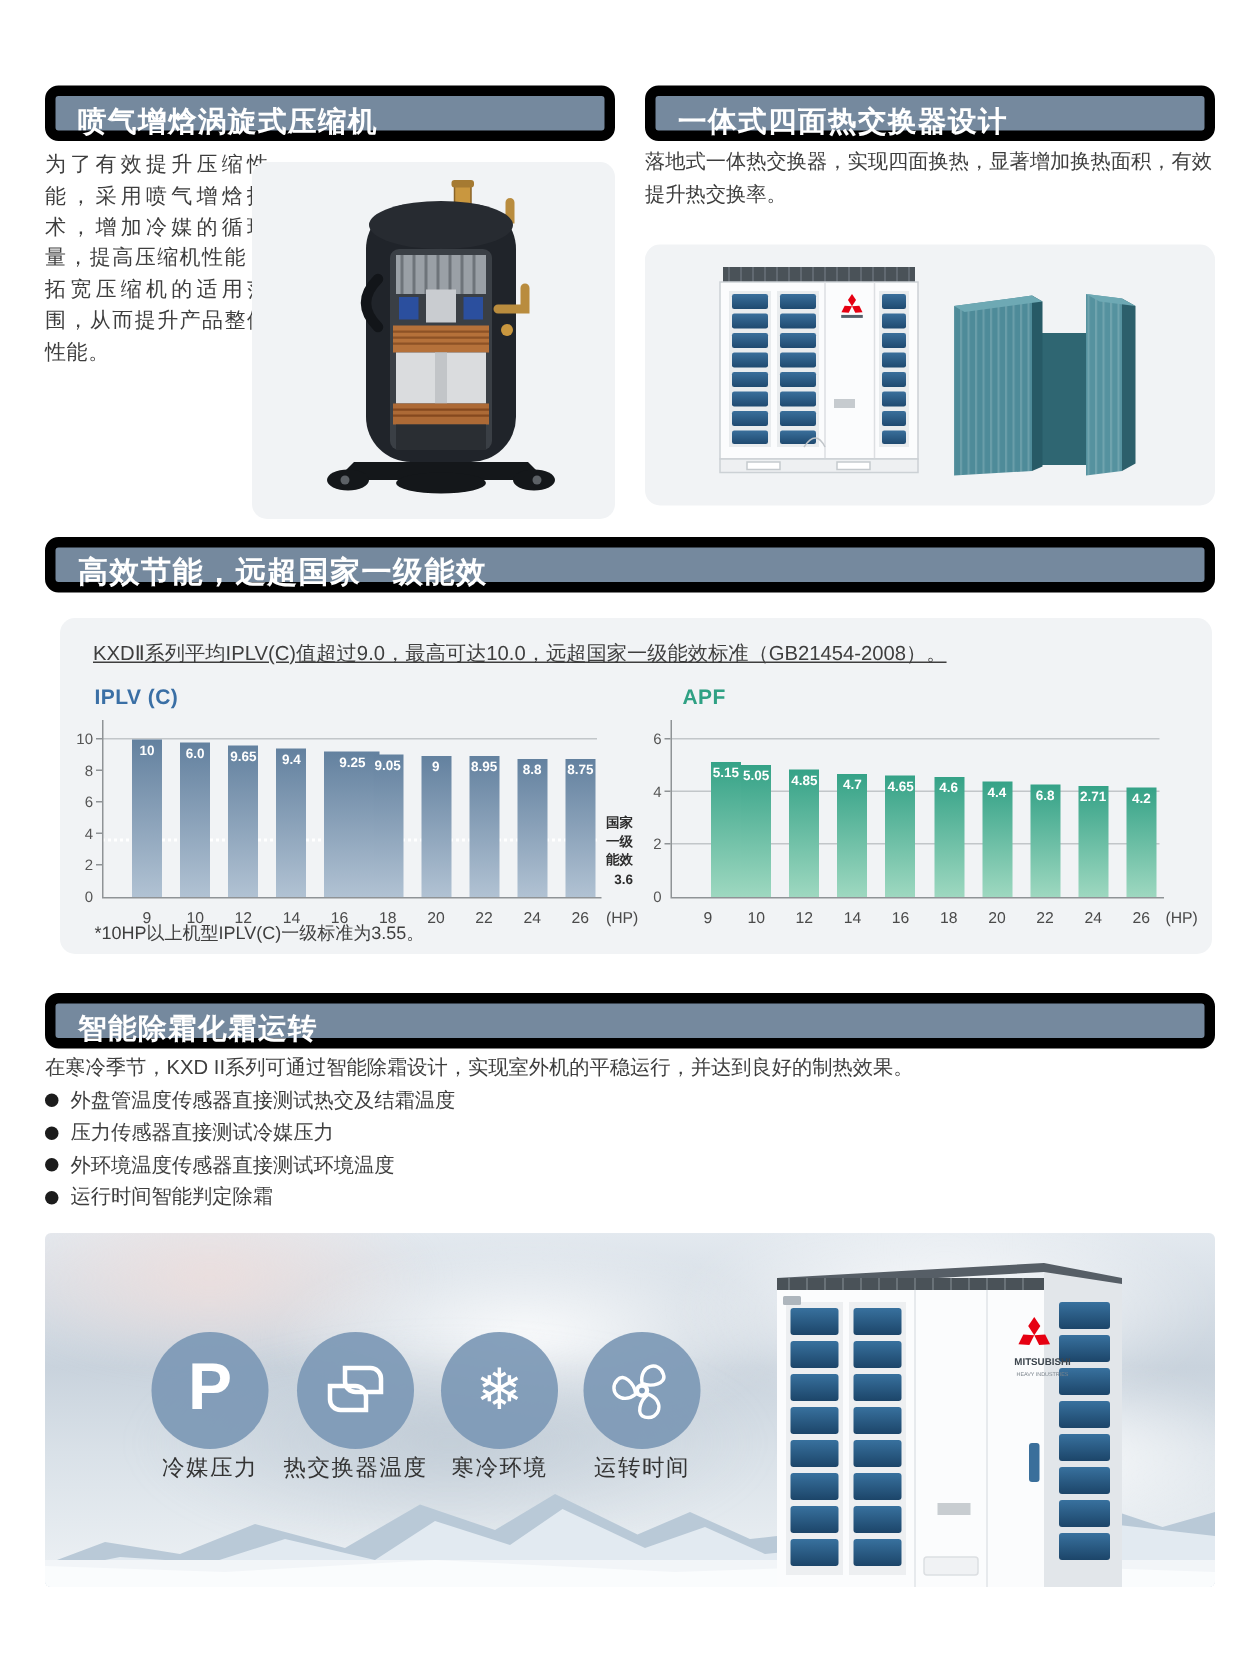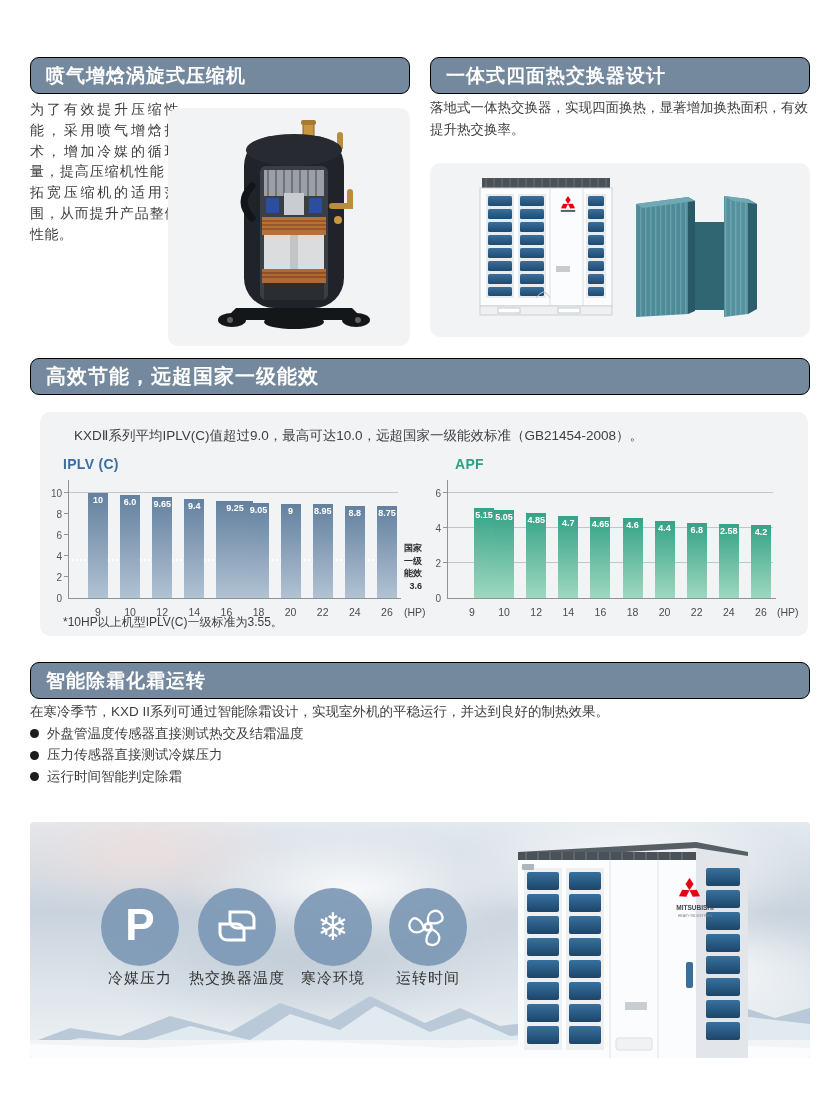--- a/index.html
+++ b/index.html
@@ -4,21 +4,21 @@
 <style>
   html,body{margin:0;padding:0;}
   body{
     width:840px;height:1118px;position:relative;background:#ffffff;
     font-family:"Liberation Sans",sans-serif;overflow:hidden;
   }
   .abs{position:absolute;}
   
   .hdr{
     position:absolute;height:37px;box-sizing:border-box;
-    background:#75899e;border:1px solid #000000;border-radius:9px;
+    background:#75899e;border:7px solid #000000;border-radius:9px;
     color:#fff;font-weight:bold;font-size:19px;line-height:35px;
     padding-left:15px;letter-spacing:1px;
   }
   .panel{position:absolute;background:#f1f3f5;border-radius:10px;}
   .body-text{position:absolute;color:#3e3e3e;font-size:13.5px;line-height:22px;}
   .jtext{font-size:14px;line-height:20.8px;text-align:justify;letter-spacing:0.4px;}
   
   .chart-title{position:absolute;font-weight:bold;font-size:14px;letter-spacing:0.3px;}
   .plot{position:absolute;height:105px;}
   .grid{position:absolute;left:0;right:0;height:1px;background:#c2c6c9;}
@@ -177,21 +177,21 @@
       <polygon points="308,29 317,34 317,139 308,144" fill="#2c5f6b"></polygon>
       <polygon points="284,26 308,29 317,34 293,31" fill="#6ea9b4"></polygon>
     </g>
   </svg>
 </div>
 
 <div class="hdr" style="left:30px;top:358px;width:780px;font-size:20px;">高效节能，远超国家一级能效</div>
 
 <div class="panel" style="left:40px;top:412px;width:768px;height:224px;"></div>
 
-<div class="body-text" style="left:74px;top:425px;width:730px;">KXDⅡ系列平均IPLV(C)值超过9.0，最高可达10.0，远超国家一级能效标准（GB21454-2008）。</div>
+<div class="body-text" style="left:62px;top:425px;width:730px;text-decoration:underline;">KXDⅡ系列平均IPLV(C)值超过9.0，最高可达10.0，远超国家一级能效标准（GB21454-2008）。</div>
 
 <div class="chart-title" style="left:63px;top:456px;color:#3a6fa5;">IPLV (C)</div>
 <div class="chart-title" style="left:455px;top:456px;color:#2fa184;">APF</div>
 
 <div id="plot0" class="plot" style="left:68px;top:493px;width:330px;">
     <div class="grid" style="bottom: 105px;"></div>
     <div class="ytick-label" style="bottom: -6px;">0</div>
     <div class="ytick-label" style="bottom: 15px;">2</div>
     <div class="ytick-mark" style="bottom: 21px;"></div>
     <div class="ytick-label" style="bottom: 36px;">4</div>
@@ -290,21 +290,21 @@
     <div class="xtick-label" style="left: 170.5px;">18</div>
     <div class="bar" style="left: 207.6px; width: 20px; height: 77px; background: linear-gradient(rgb(53, 162, 135), rgb(158, 216, 192));">
       <div class="bar-label">4.4</div>
     </div>
     <div class="xtick-label" style="left: 202.6px;">20</div>
     <div class="bar" style="left: 239.7px; width: 20px; height: 75.25px; background: linear-gradient(rgb(53, 162, 135), rgb(158, 216, 192));">
       <div class="bar-label">6.8</div>
     </div>
     <div class="xtick-label" style="left: 234.7px;">22</div>
     <div class="bar" style="left: 271.8px; width: 20px; height: 74.375px; background: linear-gradient(rgb(53, 162, 135), rgb(158, 216, 192));">
-      <div class="bar-label">2.58</div>
+      <div class="bar-label">2.71</div>
     </div>
     <div class="xtick-label" style="left: 266.8px;">24</div>
     <div class="bar" style="left: 303.9px; width: 20px; height: 73.5px; background: linear-gradient(rgb(53, 162, 135), rgb(158, 216, 192));">
       <div class="bar-label">4.2</div>
     </div>
     <div class="xtick-label" style="left: 298.9px;">26</div>
     <div class="x-suffix" style="left: 330px;">(HP)</div>
     <div class="axis-y"></div>
     <div class="axis-x"></div>
   </div>
@@ -316,20 +316,24 @@
 <div class="body-text" style="left:30px;top:701px;width:770px;">在寒冷季节，KXD II系列可通过智能除霜设计，实现室外机的平稳运行，并达到良好的制热效果。</div>
 
 <div class="abs" style="left:30px;top:723px;width:770px;">
     <div class="bullet-row">
       <span class="dot"></span>
       <span class="btext">外盘管温度传感器直接测试热交及结霜温度</span>
     </div>
     <div class="bullet-row">
       <span class="dot"></span>
       <span class="btext">压力传感器直接测试冷媒压力</span>
+    </div>
+    <div class="bullet-row">
+      <span class="dot"></span>
+      <span class="btext">外环境温度传感器直接测试环境温度</span>
     </div>
     <div class="bullet-row">
       <span class="dot"></span>
       <span class="btext">运行时间智能判定除霜</span>
     </div>
   </div>
 
 <div id="photo">
 
   <div class="cloud" style="left:-40px;top:-30px;width:300px;height:120px;background:radial-gradient(closest-side,rgba(240,221,218,0.8),rgba(240,221,218,0));"></div>

